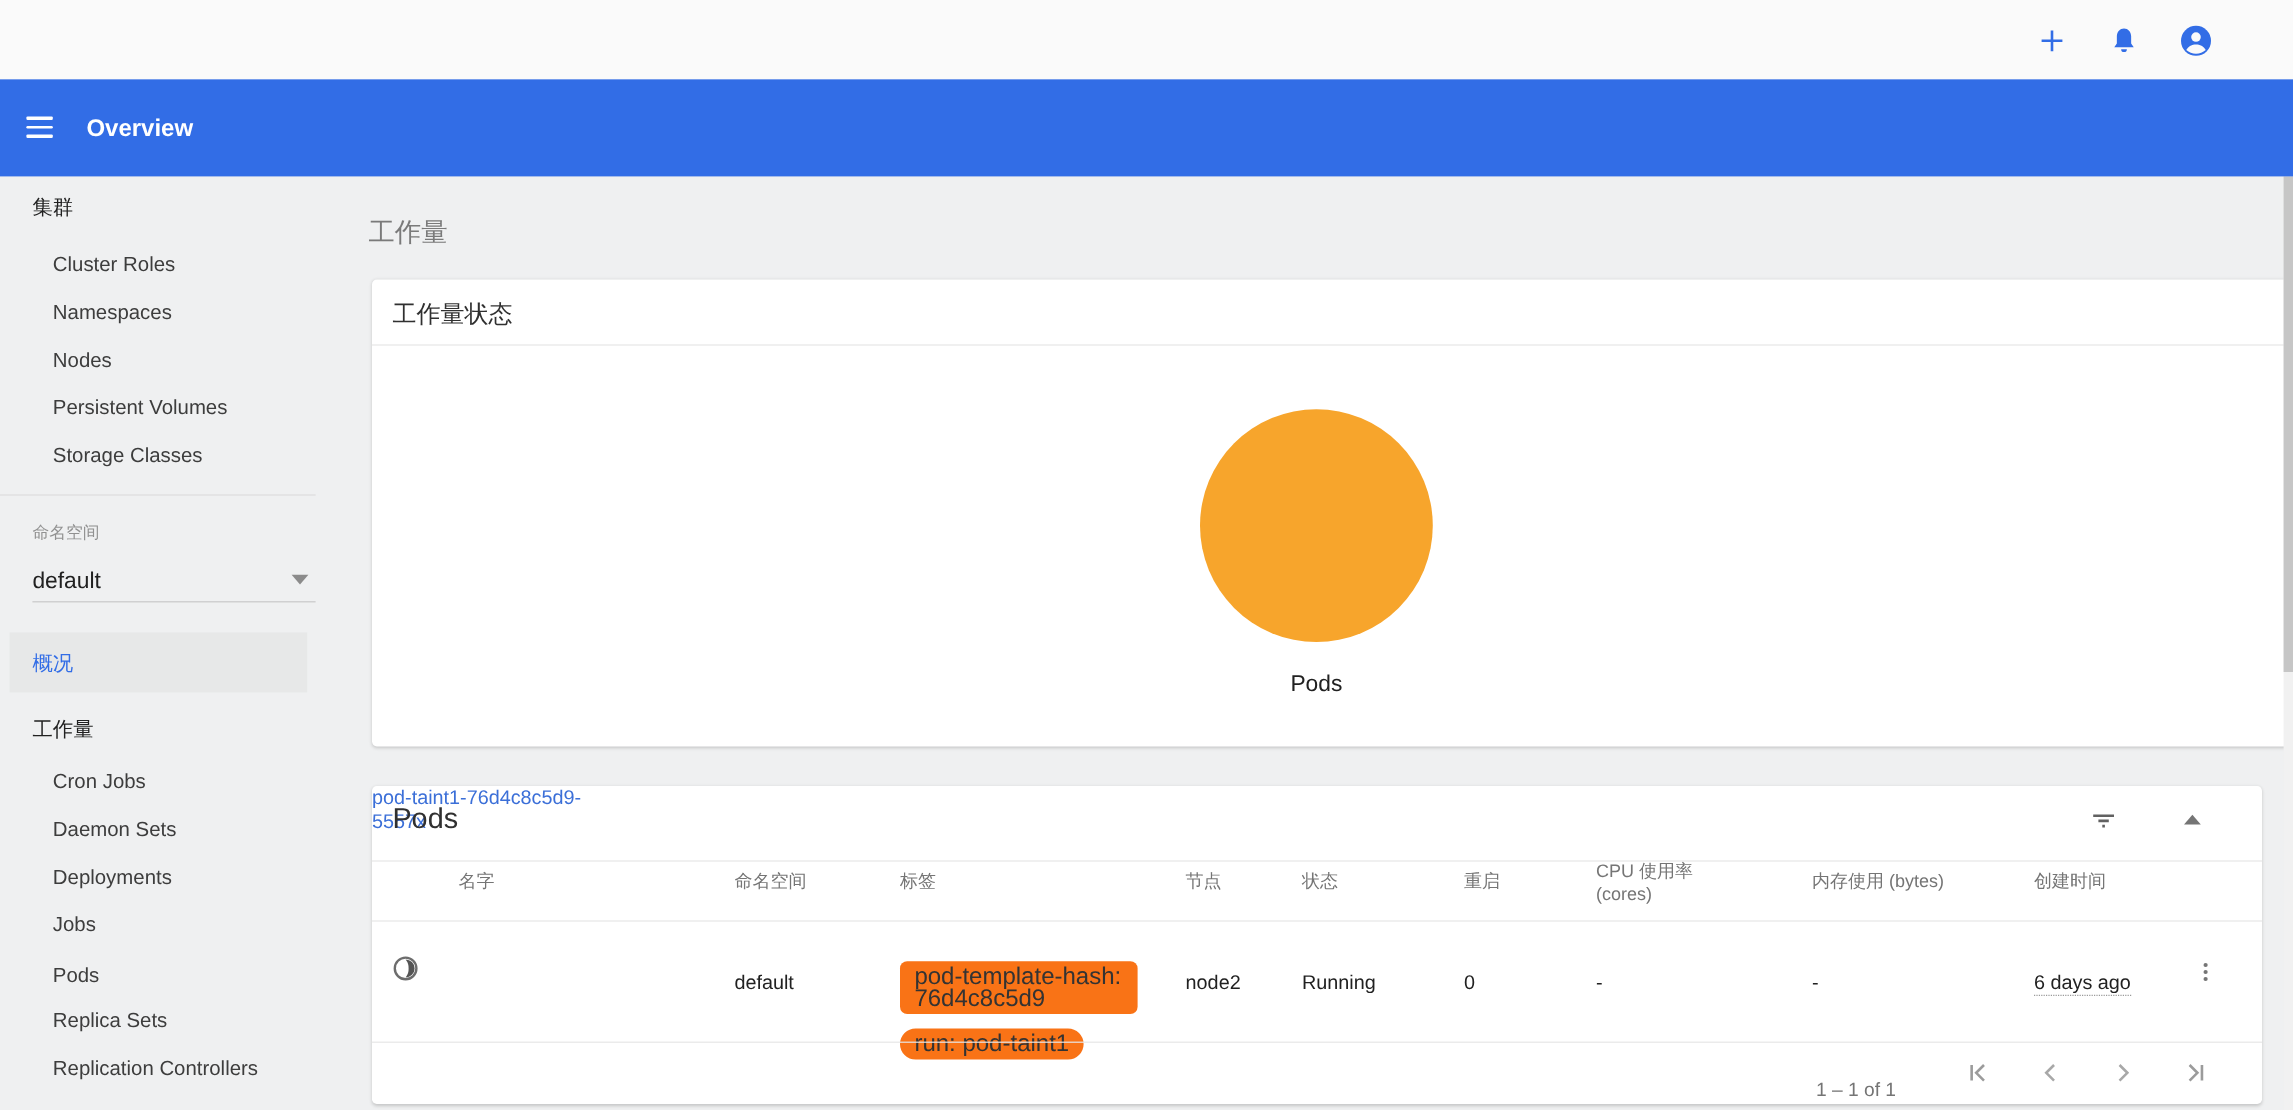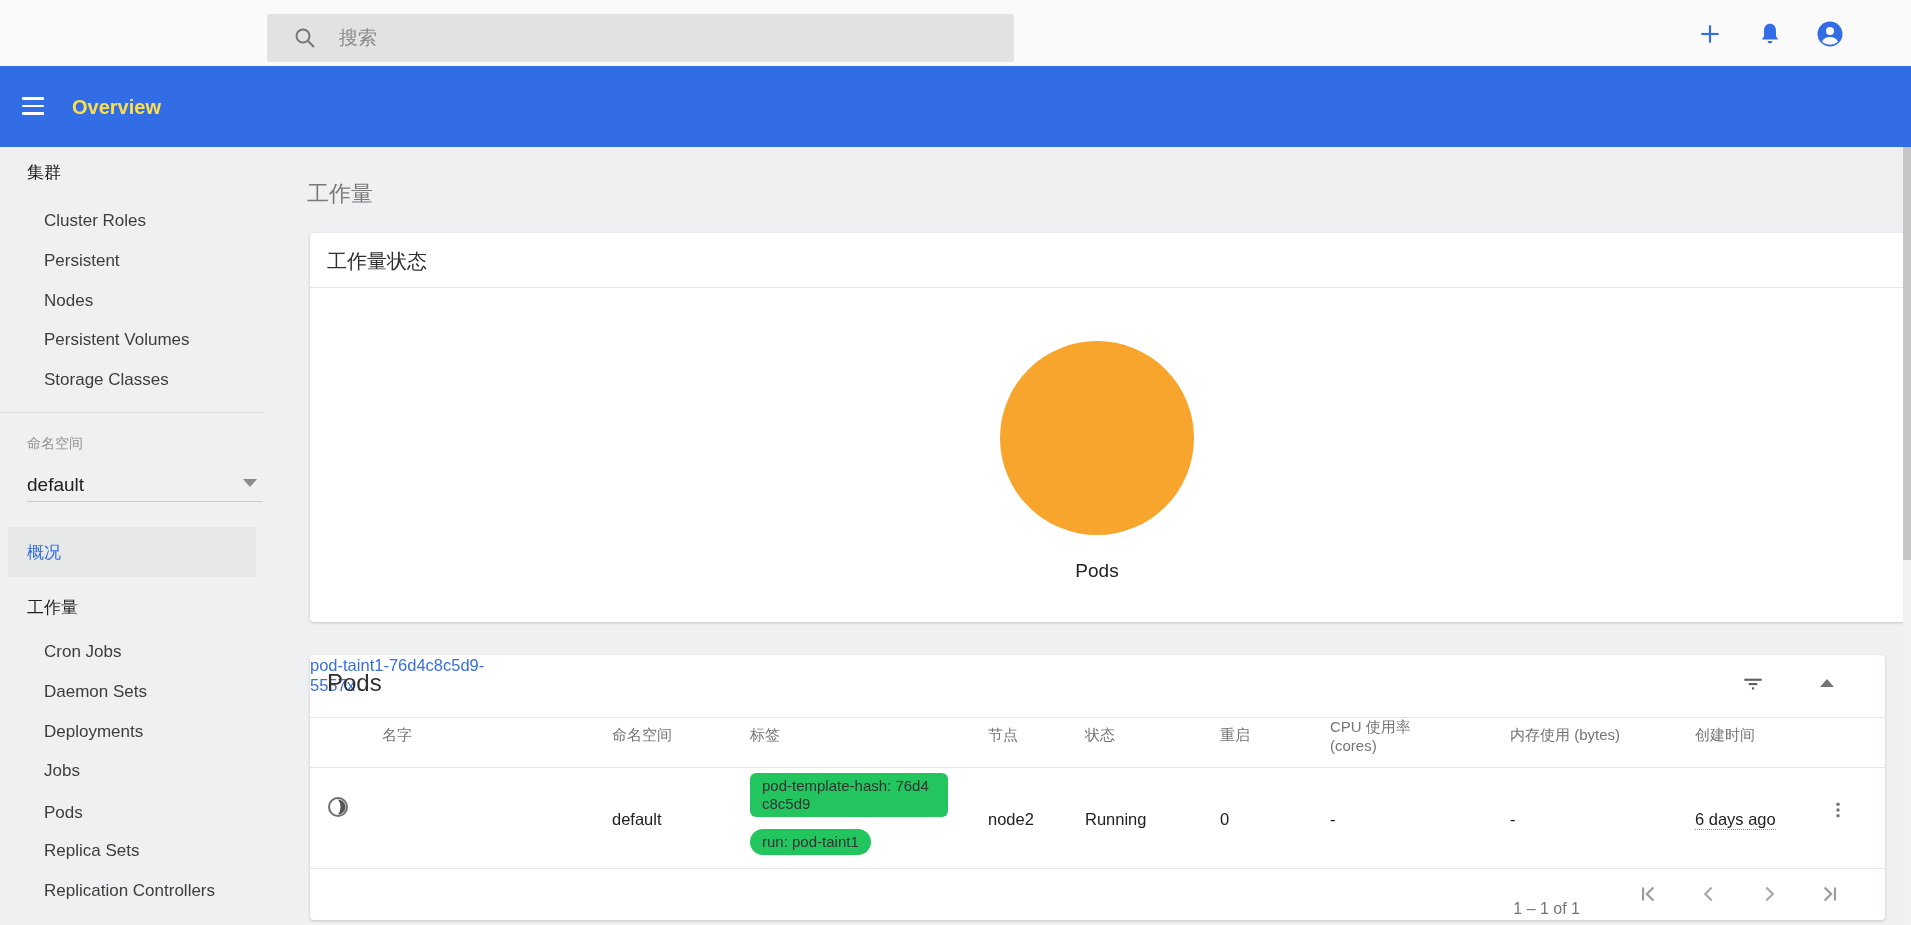--- a/index.html
+++ b/index.html
@@ -12,21 +12,21 @@
   #logo-group { left:24px; top:14px; height:38px; display:flex; align-items:center; gap:8px; }
   #logo-text { font-size:27px; font-weight:bold; color:#326de6; letter-spacing:.5px; }
   #search-box { left:267px; top:14px; width:747px; height:48px; background:#e2e2e2; border-radius:3px; display:flex; align-items:center; }
   #search-input { border:none; outline:none; background:transparent; font-size:19px; color:#555; width:640px; font-family:inherit; }
   #search-input::placeholder { color:#8a8a8a; }
   .hdr-icon-btn { top:19px; width:30px; height:30px; display:flex; align-items:center; justify-content:center; cursor:pointer; }
 
   #blue-bar { left:0; top:66px; width:1911px; height:81px; background:#326de6; z-index:4; }
   #hamburger { left:22px; top:97px; width:22px; height:18px; display:flex; flex-direction:column; justify-content:space-between; cursor:pointer; }
   #hamburger span { display:block; height:2.6px; background:#fff; border-radius:1px; }
-  #toolbar-title { left:72px; top:96px; color:#fde047; font-size:20px; font-weight:bold; }
+  #toolbar-title { left:72px; top:96px; color:#ffffff; font-size:20px; font-weight:bold; }
 
   
   .side-section { left:27px; font-size:17px; color:#212121; }
   .side-item { left:44px; font-size:17px; color:#3d3d3d; cursor:pointer; white-space:nowrap; }
   .side-divider { left:0; width:263px; height:1px; background:#dcdcdc; }
   #ns-label { left:27px; top:435px; font-size:14px; color:#919191; }
   #ns-select { left:27px; top:474px; width:236px; height:27px; font-size:19px; color:#212121; cursor:pointer; }
   #ns-caret { left:243px; top:479px; width:0; height:0; border-left:7px solid transparent; border-right:7px solid transparent; border-top:8px solid #8b8b8b; }
   #ns-underline { left:27px; top:501px; width:236px; height:1px; background:#c9c9c9; }
   #side-overview { left:8px; top:527px; width:248px; height:50px; background:#e7e8e8; display:flex; align-items:center; cursor:pointer; }
@@ -50,48 +50,41 @@
   .th { position:absolute; font-size:15px; color:#757575; line-height:19px; }
   .td { position:absolute; font-size:16.5px; color:#212121; }
   .c-name{left:72px;} .c-ns{left:302px;} .c-labels{left:440px;text-align:center;} .c-node{left:678px;}
   .c-status{left:775px;} .c-restarts{left:910px;} .c-cpu{left:1020px;} .c-mem{left:1200px;} .c-created{left:1385px;}
   .th-row-y { top:70px; }
   #th-cpu { width:120px; top:62px; }
   #row-divider { top:213px; }
   #hdr-divider { top:112px; }
   .cell-y { top:155px; }
   #pod-link { top:145px; width:185px; font-size:16.5px; color:#3b6fd8; line-height:20px; word-break:break-word; cursor:pointer; text-decoration:none; display:block; }
-  .chip { background:#22c55e; border-radius:13px; font-size:15px; color:#333; padding:4px 12px; display:inline-block; line-height:18px; }
+  .chip { background:#f97316; border-radius:13px; font-size:20px; color:#333; padding:4px 12px; display:inline-block; line-height:18px;margin-top:28px; }
   #chip-1 { position:absolute; left:440px; top:118px; max-width:198px; word-break:break-all; border-radius:6px; }
   #chip-2 { position:absolute; left:440px; top:174px; }
   #created-cell { border-bottom:1.5px dotted #9a9a9a; padding-bottom:1px; cursor:default; }
   #status-icon { position:absolute; left:16px; top:140px; width:24px; height:24px; }
   #kebab-btn { position:absolute; left:1516px; top:143px; width:24px; height:24px; cursor:pointer; display:flex; align-items:center; justify-content:center; }
   #filter-btn { position:absolute; left:1430px; top:15px; width:26px; height:26px; cursor:pointer; }
 
   
   #paginator-range { position:absolute; left:1140px; top:229px; width:130px; text-align:right; font-size:16px; color:#757575;margin-top:16px; }
   .pg-btn { position:absolute; top:226px; width:26px; height:26px; cursor:pointer; }
 
   
   #scrollbar-track { left:1903px; top:147px; width:8px; height:778px; background:#f1f1f1; }
   #scrollbar-thumb { left:1903px; top:147px; width:8px; height:413px; background:#c6c6c6; }
 </style>
 </head>
 <body>
 
 <div class="abs" id="top-header">
 
-  <div class="abs" id="search-box">
-    <svg width="24" height="24" viewBox="0 0 24 24" style="margin:0 22px 0 26px">
-      <circle cx="10" cy="10" r="6.5" fill="none" stroke="#757575" stroke-width="2"></circle>
-      <line x1="15" y1="15" x2="21" y2="21" stroke="#757575" stroke-width="2"></line>
-    </svg>
-    <input id="search-input" placeholder="搜索" style="">
-  </div>
 
   <div class="abs hdr-icon-btn" style="left:1695px">
     <svg width="26" height="26" viewBox="0 0 24 24">
       <line x1="12" y1="4" x2="12" y2="20" stroke="#326de6" stroke-width="2"></line>
       <line x1="4" y1="12" x2="20" y2="12" stroke="#326de6" stroke-width="2"></line>
     </svg>
   </div>
   <div class="abs hdr-icon-btn" style="left:1755px">
     <svg width="26" height="26" viewBox="0 0 24 24">
       <path d="M12 2.5 C9 2.5 6.5 5 6.5 8.5 V14 L4.5 17 H19.5 L17.5 14 V8.5 C17.5 5 15 2.5 12 2.5 Z" fill="#326de6"></path>
@@ -112,21 +105,21 @@
     <span></span>
       <span></span>
       <span></span>
   </div>
   <div class="abs" id="toolbar-title" style="top:30px">Overview</div>
 </div>
 
 <nav>
   <div class="abs side-section" style="top:161px">集群</div>
   <div class="abs side-item" style="top:211px">Cluster Roles</div>
-  <div class="abs side-item" style="top:251px">Persistent</div>
+  <div class="abs side-item" style="top:251px">Namespaces</div>
   <div class="abs side-item" style="top:291px">Nodes</div>
   <div class="abs side-item" style="top:330px">Persistent Volumes</div>
   <div class="abs side-item" style="top:370px">Storage Classes</div>
 
   <div class="abs side-divider" style="top:412px"></div>
 
   <div class="abs" id="ns-label">命名空间</div>
   <div class="abs" id="ns-select">default</div>
   <div class="abs" id="ns-caret"></div>
   <div class="abs" id="ns-underline"></div>

